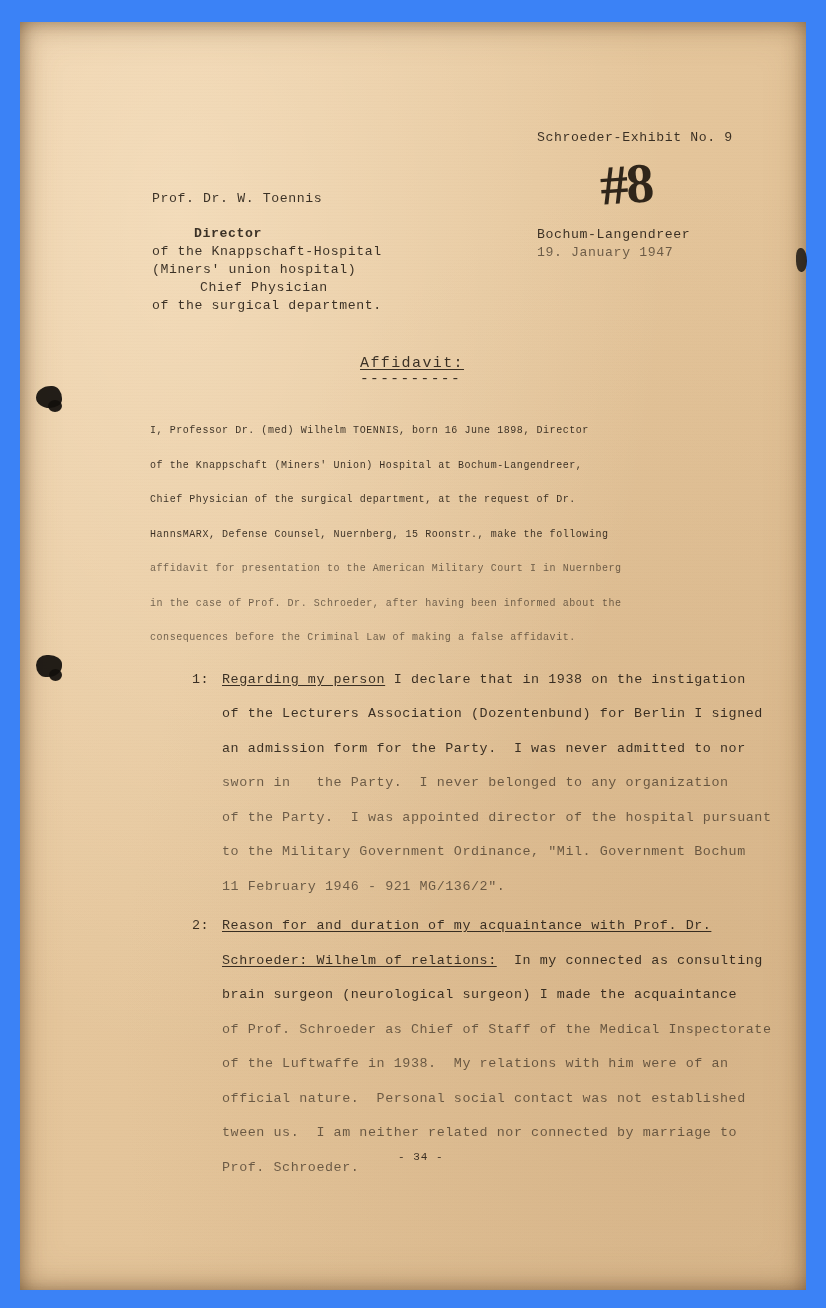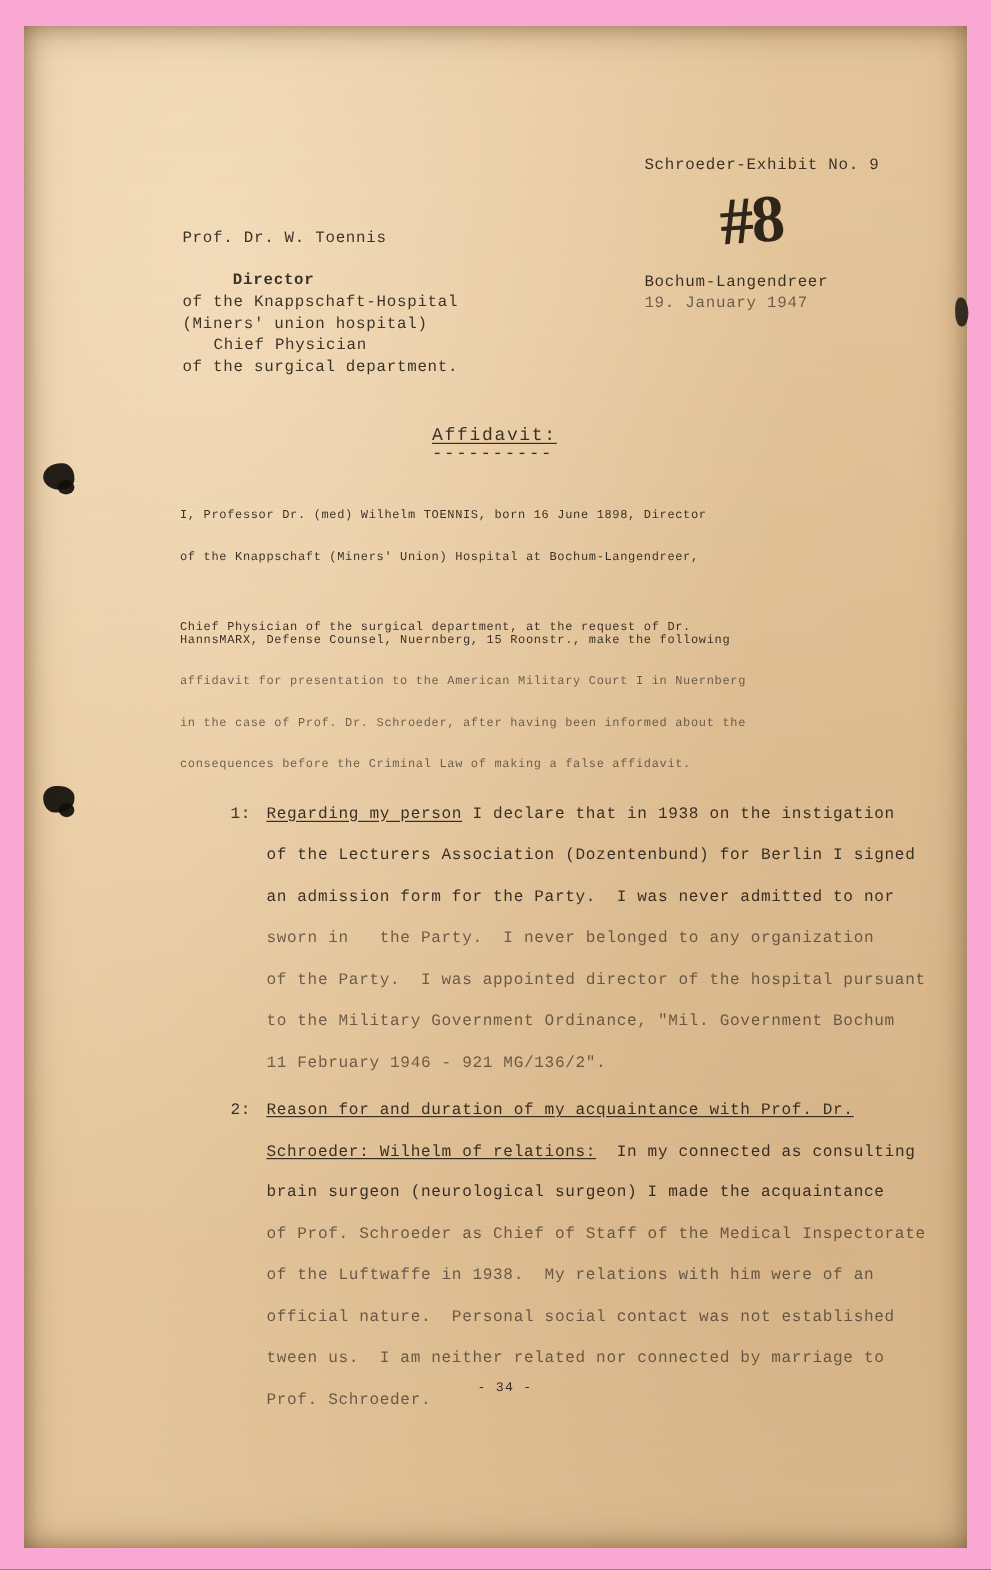--- a/index.html
+++ b/index.html
@@ -11,21 +11,21 @@
     width: 826px;
     height: 1308px;
     overflow: hidden;
     font-family: "Liberation Mono", "DejaVu Sans Mono", monospace;
   }
   .scan {
     position: absolute;
     left: 0; top: 0;
     width: 826px;
     height: 1308px;
-    background: #f9a8d4;
+    background: #3b82f6;
   }
   
   .page {
     position: absolute;
     left: 20px;
     top: 22px;
     width: 786px;
     height: 1268px;
     background: #e8c9a0;
     background-image:
@@ -64,21 +64,21 @@
   }
   .faded { opacity: .62; }
   .u { text-decoration: underline; text-underline-offset: 2px; }
 
   
   #exhibit-line { left: 537px; top: 131px; }
   #addressee    { left: 152px; top: 192px; }
   #director     { left: 194px; top: 227px; font-weight: bold; }
   #knappschaft  { left: 152px; top: 245px; }
   #miners       { left: 152px; top: 263px; }
-  #chief-phys   { left: 178px; top: 281px; }
+  #chief-phys   { left: 200px; top: 281px; }
   #surgical     { left: 152px; top: 299px; }
   #place        { left: 537px; top: 228px; }
   #date         { left: 537px; top: 246px; }
 
   
   .hand {
     position: absolute;
     left: 600px;
     top: 152px;
     font-family: "Liberation Serif", serif;
@@ -158,21 +158,21 @@
 
   <div class="tw" id="place">Bochum-Langendreer</div>
   <div class="tw faded" id="date">19. January 1947</div>
 
   <div class="tw u" id="affidavit-title">Affidavit:</div>
   <div class="tw" id="affidavit-rule">----------</div>
 
   <div id="body-host">
       <div class="tw body-line" style="top: 426px;">I, Professor Dr. (med) Wilhelm TOENNIS, born 16 June 1898, Director</div>
       <div class="tw body-line" style="top: 460.5px;">of the Knappschaft (Miners' Union) Hospital at Bochum-Langendreer,</div>
-      <div class="tw body-line" style="top: 519px;">Chief Physician of the surgical department, at the request of Dr.</div>
+      <div class="tw body-line" style="top: 495px;">Chief Physician of the surgical department, at the request of Dr.</div>
       <div class="tw body-line" style="top: 529.5px;">HannsMARX, Defense Counsel, Nuernberg, 15 Roonstr., make the following</div>
       <div class="tw body-line faded" style="top: 564px;">affidavit for presentation to the American Military Court I in Nuernberg</div>
       <div class="tw body-line faded" style="top: 598.5px;">in the case of Prof. Dr. Schroeder, after having been informed about the</div>
       <div class="tw body-line faded" style="top: 633px;">consequences before the Criminal Law of making a false affidavit.</div>
       <div class="tw num-line num-label" style="left: 192px; top: 672.5px;">1:</div>
       <div class="tw num-line num-text" style="top: 672.5px;"><span class="u">Regarding my person</span><span> I declare that in 1938 on the instigation</span></div>
       <div class="tw num-line num-text" style="top: 707px;"><span>of the Lecturers Association (Dozentenbund) for Berlin I signed</span></div>
       <div class="tw num-line num-text" style="top: 741.5px;"><span>an admission form for the Party.  I was never admitted to nor</span></div>
       <div class="tw num-line num-text faded" style="top: 776px;"><span>sworn in   the Party.  I never belonged to any organization</span></div>
       <div class="tw num-line num-text faded" style="top: 810.5px;"><span>of the Party.  I was appointed director of the hospital pursuant</span></div>

